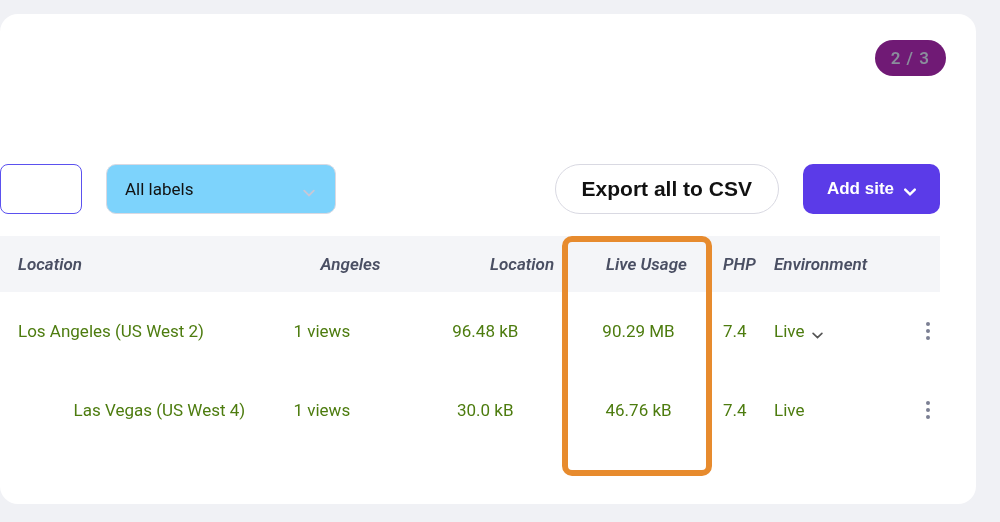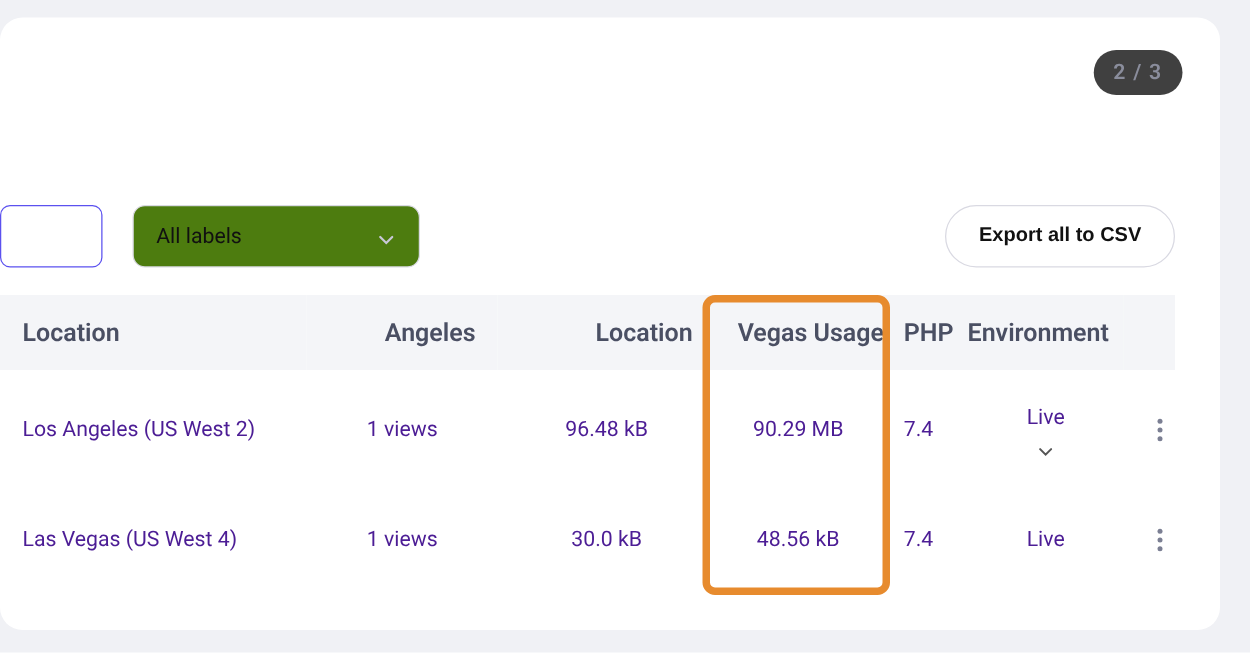--- a/index.html
+++ b/index.html
@@ -14,21 +14,21 @@
       background: #fff;
       margin: 14px 24px 0 0;
       border-radius: 18px;
       padding: 0 36px 30px 0;
       height: 490px;
       position: relative;
     }
     .pagination-badge {
       position: absolute;
       top: 26px; right: 30px;
-      background: #404040;
+      background: #701a75;
       color: #8a8d9c;
       border-radius: 18px;
       padding: 8px 16px;
       font-size: 17px;
       font-weight: 600;
       letter-spacing: 1px;
     }
     .toolbar-row {
       position: absolute;
       top: 150px; left: 0; right: 36px;
@@ -40,37 +40,37 @@
       width: 82px;
       height: 50px;
       border: 1.5px solid #5b51ef;
       border-radius: 8px;
     }
     .labels-select {
       flex: 0 0 230px;
       height: 50px;
       border: 1.5px solid #d9d9e2;
       border-radius: 10px;
-      background: #4d7c0f;
+      background: #7dd3fc;
       display: flex;
       align-items: center;
       justify-content: space-between;
       padding: 0 20px 0 18px;
       font-size: 17px;
       color: #111;
       cursor: pointer;
     }
     .spacer { flex: 1; }
     .export-btn {
       height: 50px;
       padding: 0 26px;
       border: 1.5px solid #d9d9e2;
       border-radius: 25px;
       background: #fff;
-      font-size: 16px;
+      font-size: 21px;
       font-weight: 600;
       color: #111;
       cursor: pointer;
     }
     .addsite-btn {
       height: 50px;
       padding: 0 24px;
       border-radius: 10px;
       border: none;
       background: #5b3be8;
@@ -91,35 +91,36 @@
     col.c-visits   { width: 150px; }
     col.c-bw       { width: 170px; }
     col.c-disk     { width: 130px; }
     col.c-php      { width: 50px; }
     col.c-env      { width: 140px; }
     col.c-act      { width: 40px; }
     thead th {
       background: #f4f5f8;
       color: #4a4f63;
       text-align: left;
-      font-size: 20px;
+      font-size: 17px;
       font-weight: 600;
       padding: 18px 0 18px 18px;
       white-space: nowrap;
+      font-style: italic;
     }
     thead th.right { text-align: right; padding-right: 18px; }
     tbody td {
       padding: 28px 0 28px 18px;
       font-size: 17px;
-      color: #4c1d95;
+      color: #4d7c0f;
       border-bottom: 0 solid transparent;
     }
     tbody td.right { text-align: center; padding-right: 18px; }
-    tbody tr + tr td { border-top: 1px solid transparent; }
-    .env-cell { display: flex; align-items: center; gap: 8px; flex-direction: column; }
+    tbody tr + tr td { border-top: 1px solid transparent; text-align: right; }
+    .env-cell { display: flex; align-items: center; gap: 8px; }
     .kebab {
       width: 22px; height: 22px;
       display: flex; flex-direction: column;
       justify-content: center; align-items: center;
       gap: 3px;
       cursor: pointer;
     }
     .kebab span {
       width: 4px; height: 4px; background: #7b7f93;
       border-radius: 50%;
@@ -146,39 +147,47 @@
     <div class="labels-select">
       <span>All labels</span>
       <span class="chevron">
         <svg viewBox="0 0 10 10" width="12" height="12">
             <path d="M1 3 L5 7 L9 3" fill="none" stroke="#c7c7d6" stroke-width="1.5" stroke-linecap="round"></path>
           </svg>
       </span>
     </div>
     <div class="spacer"></div>
     <button class="export-btn">Export all to CSV</button>
+    <button class="addsite-btn">
+      <span>Add site</span>
+      <span class="chevron">
+        <svg viewBox="0 0 10 10" width="12" height="12">
+            <path d="M1 3 L5 7 L9 3" fill="none" stroke="#fff" stroke-width="2" stroke-linecap="round"></path>
+          </svg>
+      </span>
+    </button>
   </div>
 
   <div class="table-area">
     <table>
       <colgroup>
         <col class="c-location">
           <col class="c-visits">
           <col class="c-bw">
         <col class="c-disk">
           <col class="c-php">
           <col class="c-env">
           <col class="c-act">
       </colgroup>
       <thead>
         <tr>
           <th>Location</th>
           <th class="right">Angeles</th>
           <th class="right">Location</th>
-          <th class="right">Vegas Usage</th>
+          <th class="right">Live Usage</th>
           <th class="right">PHP</th>
           <th>Environment</th>
           <th></th>
         </tr>
       </thead>
       <tbody>
         <tr>
           <td>Los Angeles (US West 2)</td>
           <td class="right">1 views</td>
           <td class="right">96.48 kB</td>
@@ -199,21 +208,21 @@
                 <span></span>
                 <span></span>
                 <span></span>
               </div>
             </td>
         </tr>
         <tr>
           <td>Las Vegas (US West 4)</td>
           <td class="right">1 views</td>
           <td class="right">30.0 kB</td>
-          <td class="right">48.56 kB</td>
+          <td class="right">46.76 kB</td>
           <td class="right">7.4</td>
           <td>
             <span class="env-cell">
               <span>Live</span>
             </span>
           </td>
           <td>
               <div class="kebab">
                 <span></span>
                 <span></span>

